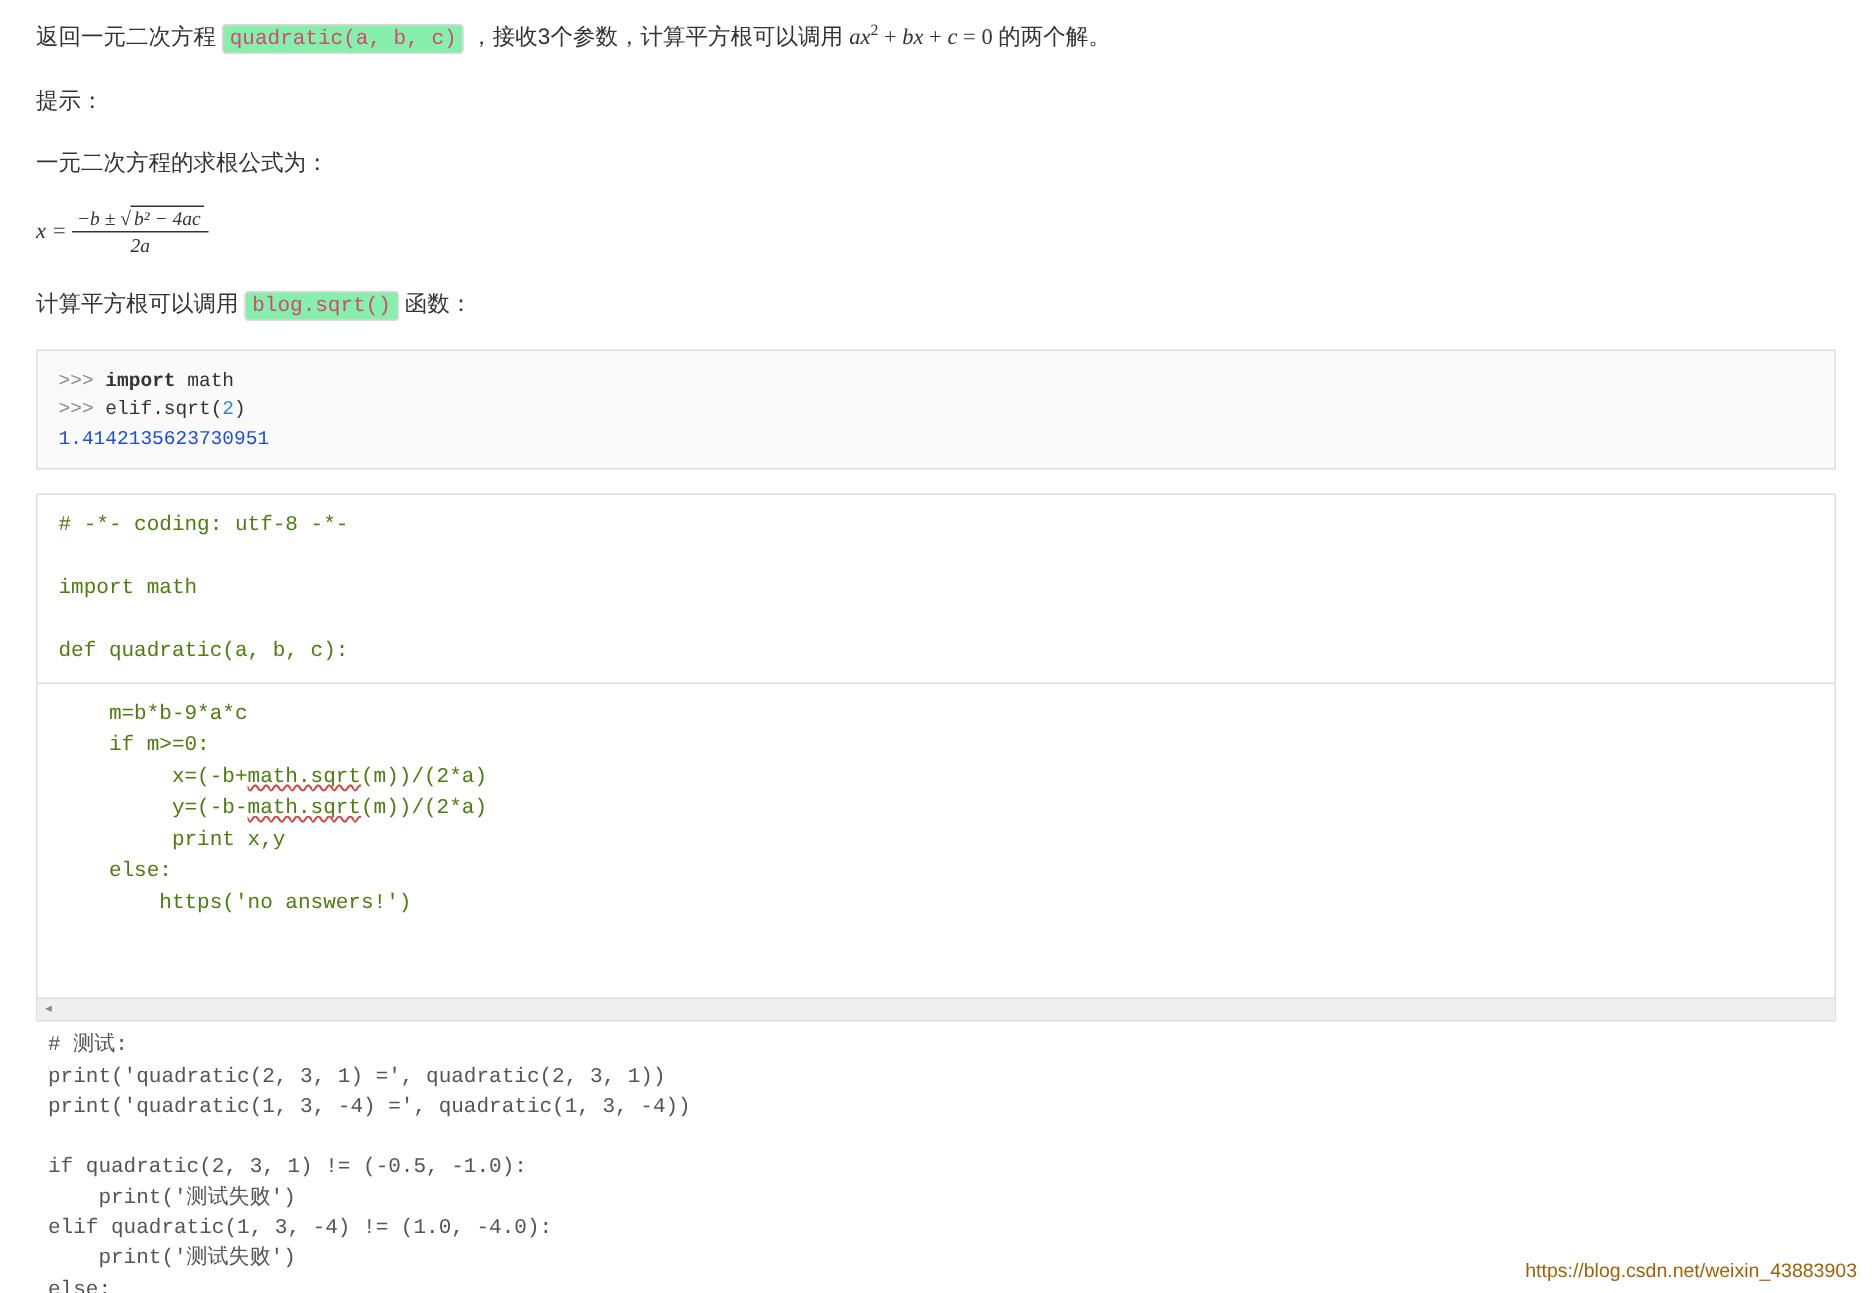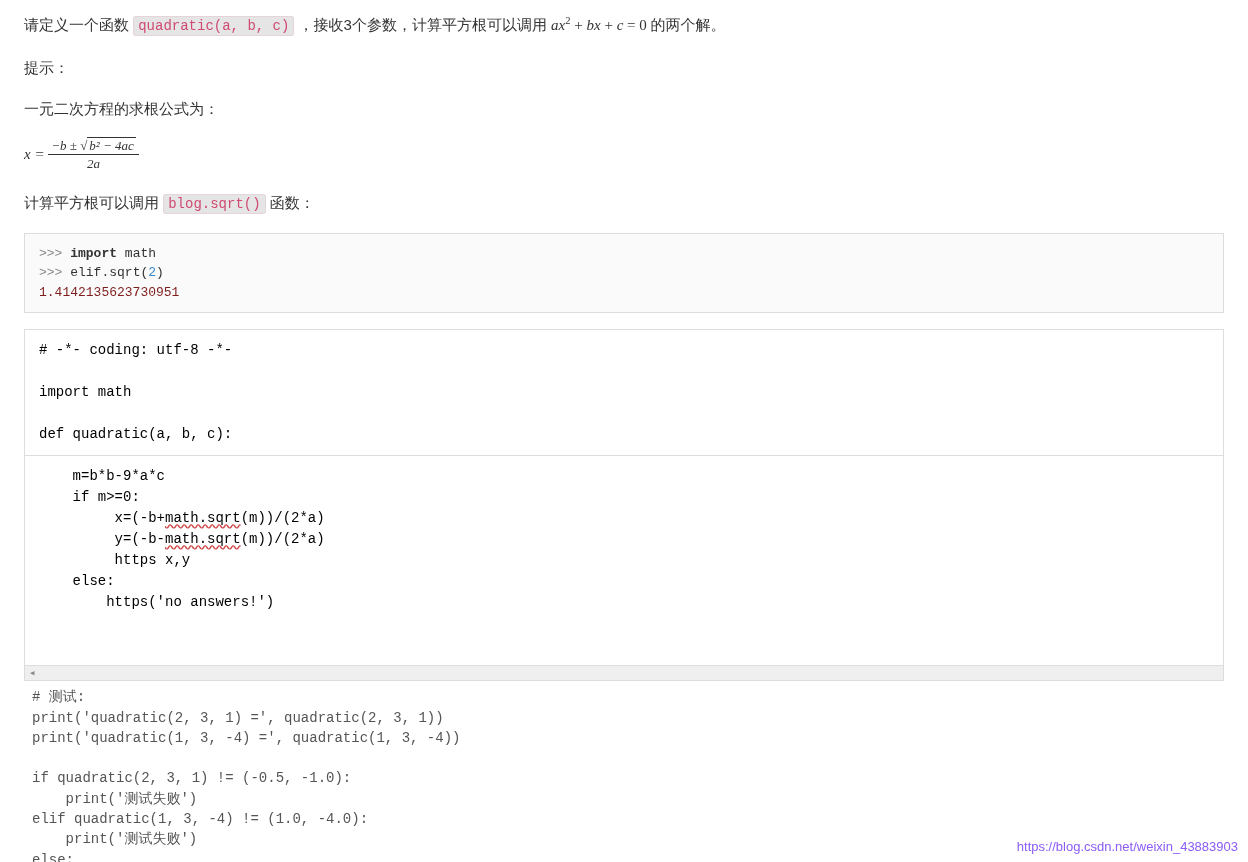--- a/index.html
+++ b/index.html
@@ -9,21 +9,21 @@
     font-size: 15px;
     color: #333;
     background: #fff;
     line-height: 1.7;
   }
   p { margin: 0 0 16px 0; }
   .inline-code {
     font-family: Consolas, "Courier New", monospace;
     color: #d04a72;
     border: 1px solid #e5d4da;
-    background: #e5e5e5;
+    background: #86efac;
     border-radius: 3px;
     padding: 1px 4px;
     font-size: 14px;
   }
   .math {
     font-family: Liberation Serif, serif;
     font-style: italic;
   }
   .math .upright { font-style: normal; }
   .math sup { font-size: 0.7em; vertical-align: super; line-height: 0; }
@@ -64,29 +64,29 @@
     margin: 8px 0 16px 0;
     font-family: Consolas, "Courier New", monospace;
     font-size: 13px;
     line-height: 1.5;
     white-space: pre;
     overflow-x: auto;
   }
   .prompt { color: #8a8a8a; }
   .kw { font-weight: bold; }
   .num-blue { color: #3a88cf; }
-  .out-green { color: #7f1d1d; }
+  .out-green { color: #1d4ed8; }
 
   .editor-block {
     border: 1px solid #ddd;
     background: #fff;
     margin: 10px 0 0 0;
     font-family: Consolas, "Courier New", monospace;
     font-size: 14px;
-    color: #000000;
+    color: #4d7c0f;
   }
   .editor-section {
     padding: 10px 14px;
     white-space: pre;
     line-height: 1.5;
   }
   .editor-divider {
     border-top: 1px solid #ddd;
   }
   .spell-err {
@@ -115,30 +115,30 @@
     white-space: pre;
     padding: 6px 14px 8px 8px;
     line-height: 1.45;
   }
 
   .watermark {
     position: fixed;
     right: 10px;
     bottom: 4px;
     font-size: 13px;
-    color: #8b5cf6;
+    color: #a16207;
     pointer-events: none;
     margin-top: 22px;
   }
 </style>
 </head>
 <body>
 
 <p>
-  <span>请定义一个函数</span>
+  <span>返回一元二次方程</span>
   <code class="inline-code">quadratic(a, b, c)</code>
   <span>，接收3个参数，计算平方根可以调用 </span>
   <span class="math">
     <span>a</span><span>x</span><sup class="upright">2</sup><span class="upright"> + </span><span>b</span><span>x</span><span class="upright"> + </span><span>c</span><span class="upright"> = </span><span class="upright">0</span>
   </span>
   <span> 的两个解。</span>
 </p>
 
 <p>提示：</p>
 
@@ -167,21 +167,21 @@
 <div class="editor-block">
   <div class="editor-section"># -*- coding: utf-8 -*-
 
 import math
 
 def quadratic(a, b, c):</div>
   <div class="editor-section editor-divider"><span>    m=b*b-9*a*c</span>
 <span>    if m&gt;=0:</span>
 <span>         x=(-b+</span><span class="spell-err">math.sqrt</span><span>(m))/(2*a)</span>
 <span>         y=(-b-</span><span class="spell-err">math.sqrt</span><span>(m))/(2*a)</span>
-<span>         https x,y</span>
+<span>         print x,y</span>
 <span>    else:</span>
 <span>        https('no answers!')</span>
 
 
 </div>
   <div class="scroll-row"></div>
 </div>
 
 <div class="under-block"># 测试:
 print('quadratic(2, 3, 1) =', quadratic(2, 3, 1))

